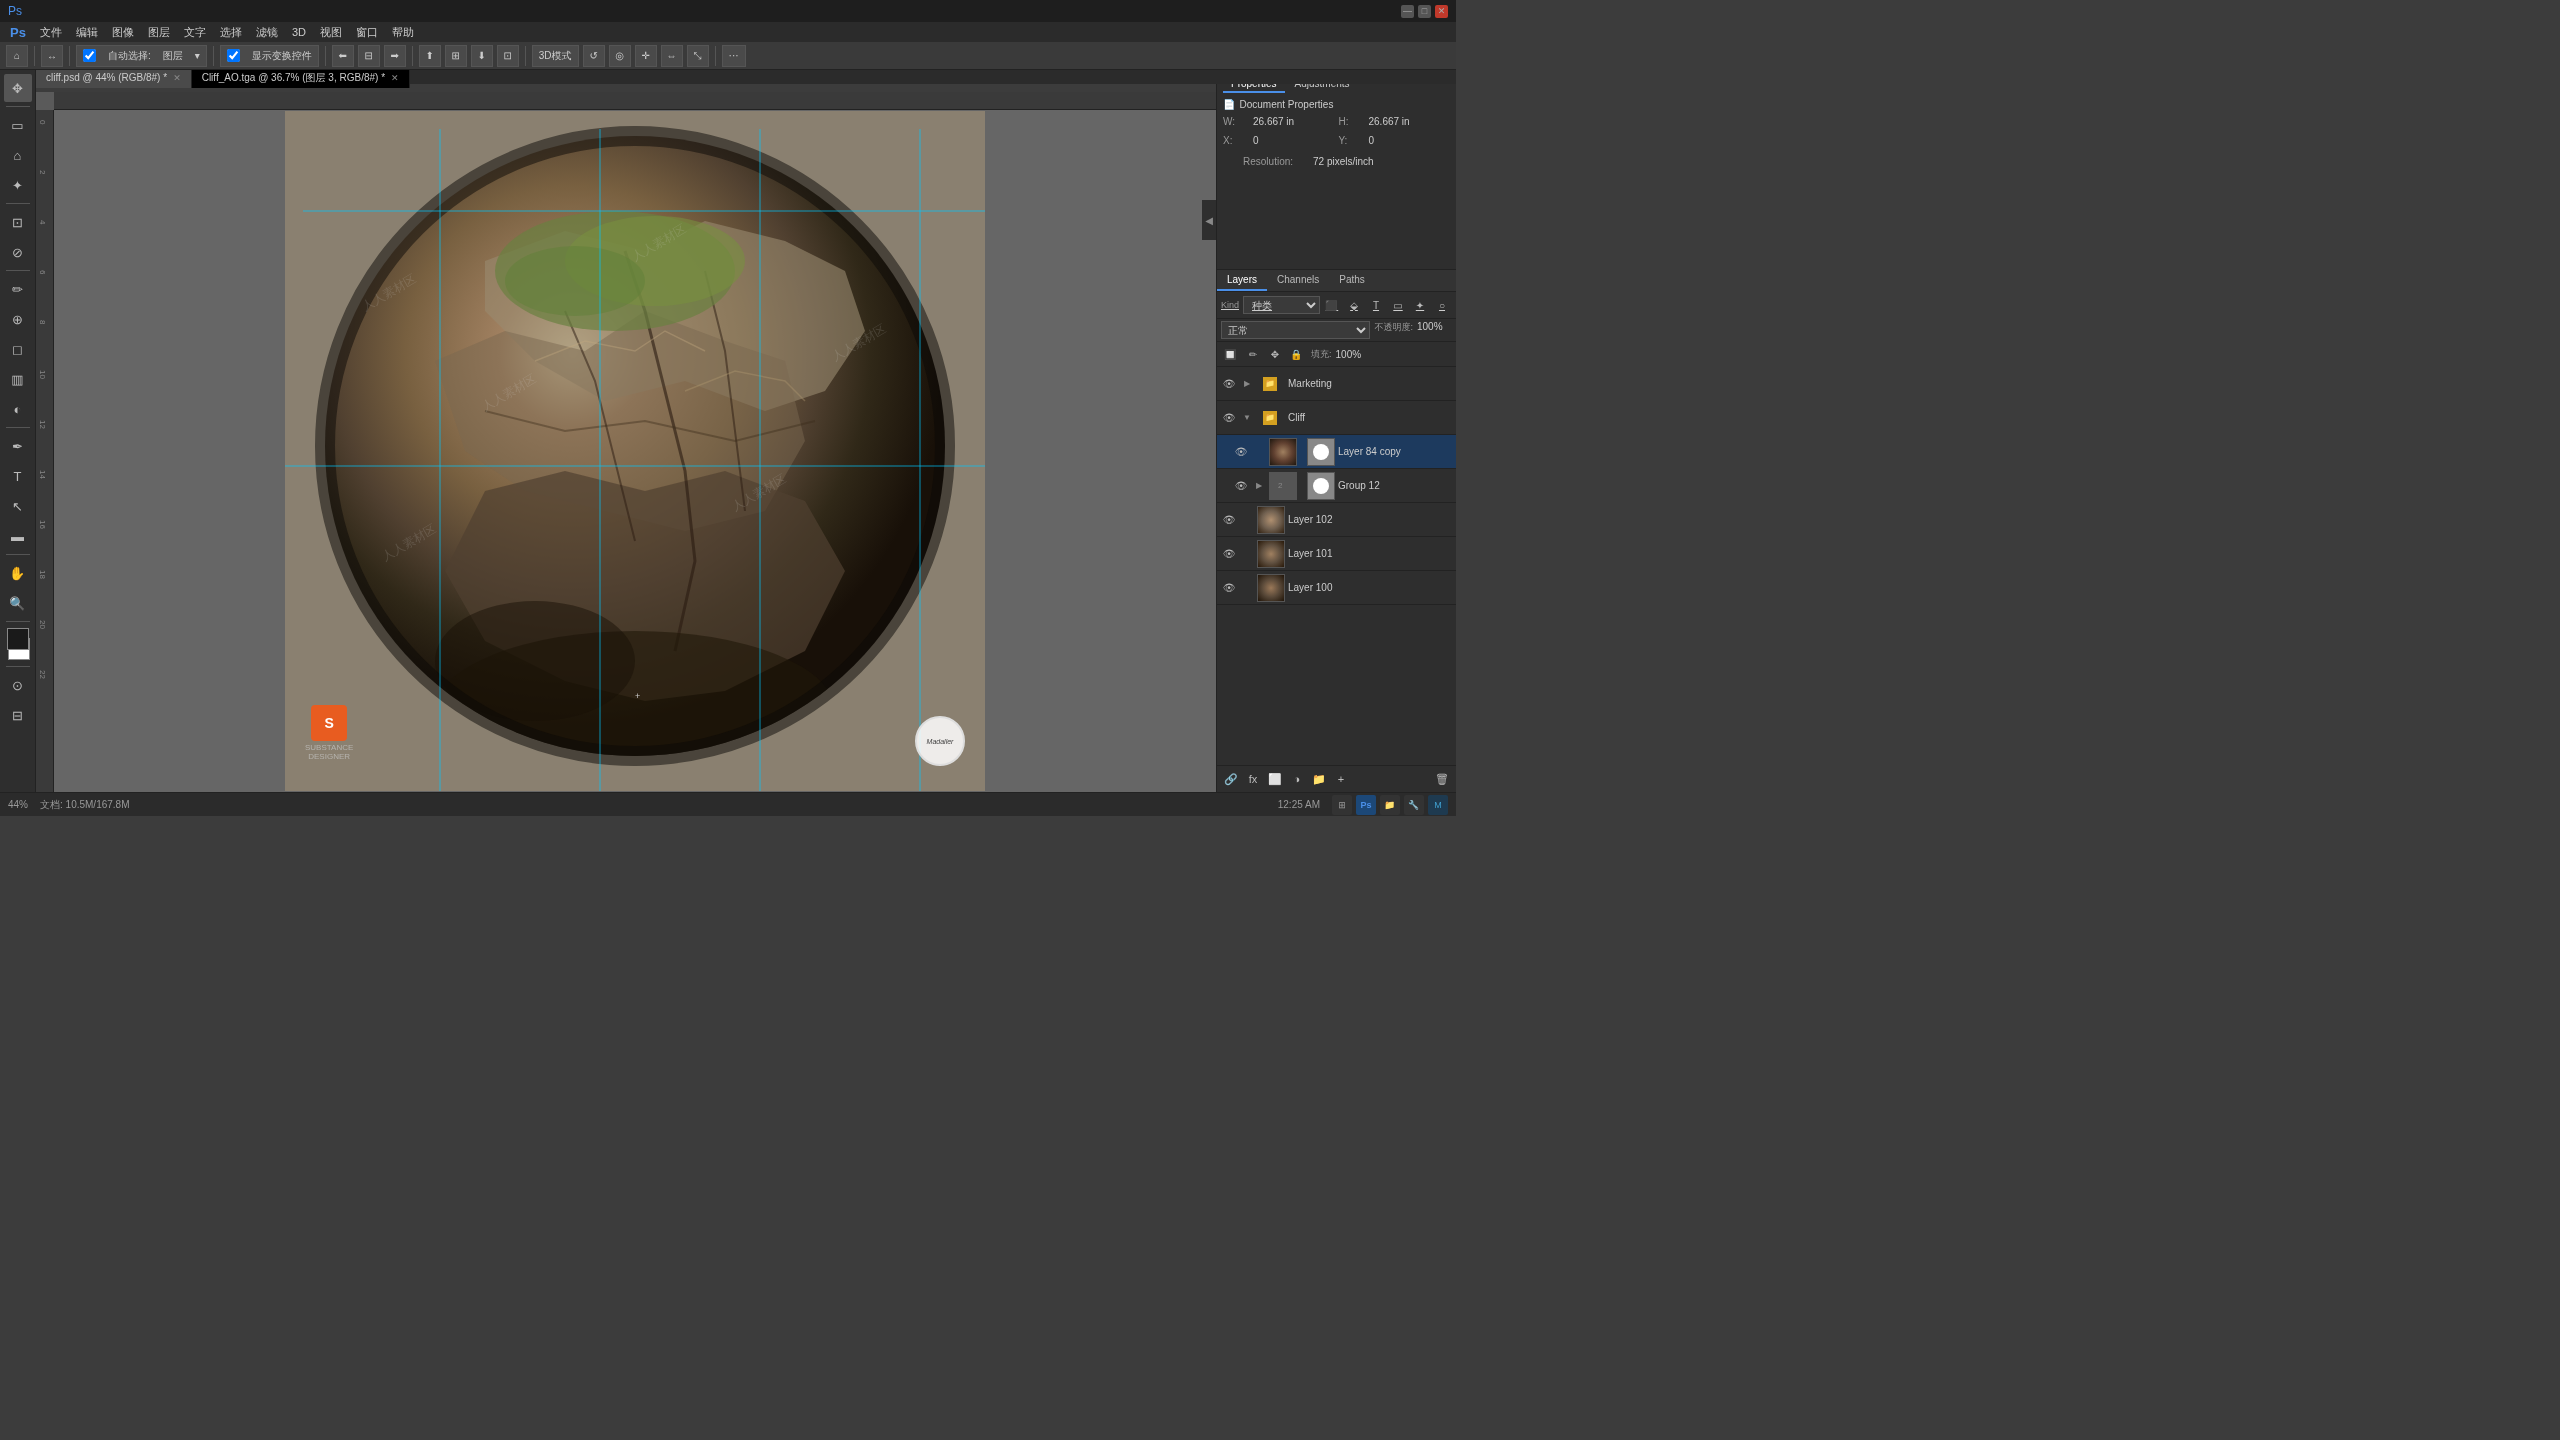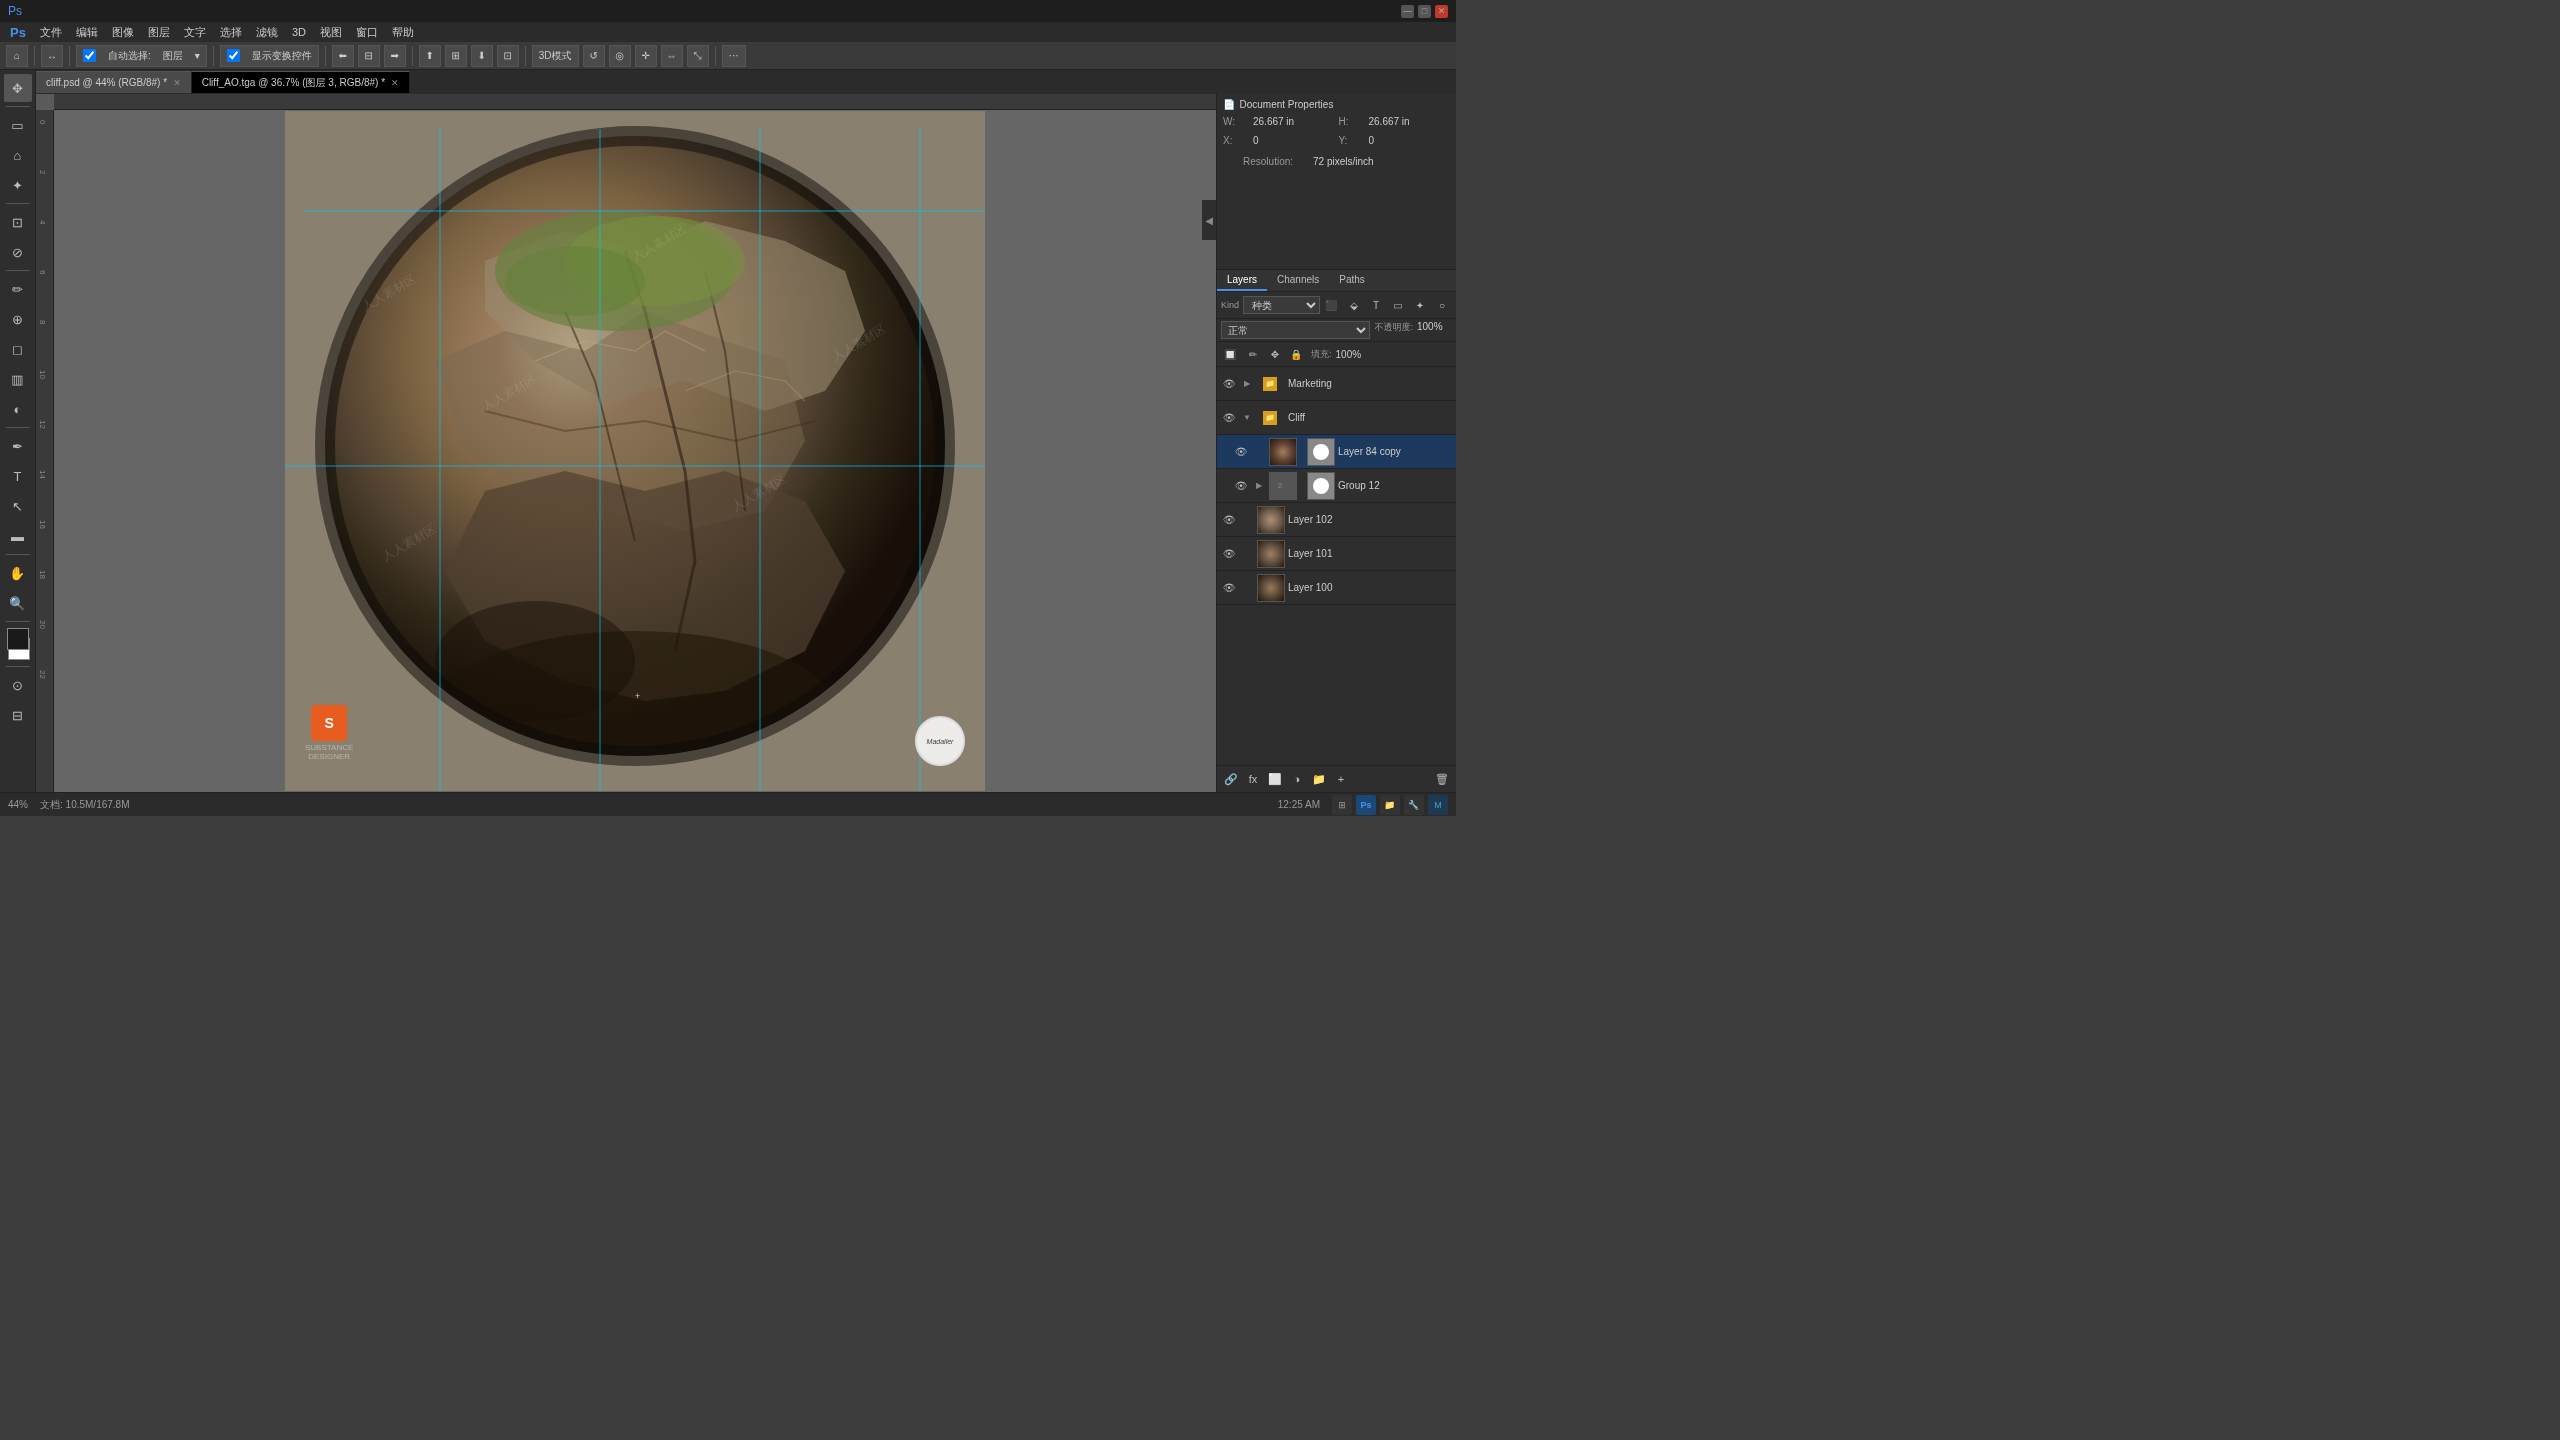--- a/index.html
+++ b/index.html
@@ -118,21 +118,21 @@
       font-size: 10px;
       color: #ccc;
     }
 
     
     #tab-bar {
       position: absolute;
       top: 70px;
       left: 36px;
       right: 0;
-      height: 24px;
+      height: 14px;
       background: #2b2b2b;
       display: flex;
       align-items: center;
       z-index: 99;
     }
     .doc-tab {
       height: 22px;
       padding: 0 10px;
       background: #000000;
       border-right: 1px solid #222;
@@ -323,20 +323,21 @@
       color: #fff;
       border-bottom-color: #4a8fe8;
     }
     #layers-toolbar {
       display: flex;
       align-items: center;
       padding: 3px 4px;
       background: #2e2e2e;
       border-bottom: 1px solid #222;
       gap: 2px;
+      text-decoration: underline;
     }
     .layer-tool-btn {
       width: 20px;
       height: 20px;
       display: flex;
       align-items: center;
       justify-content: center;
       cursor: pointer;
       border-radius: 2px;
       font-size: 10px;

